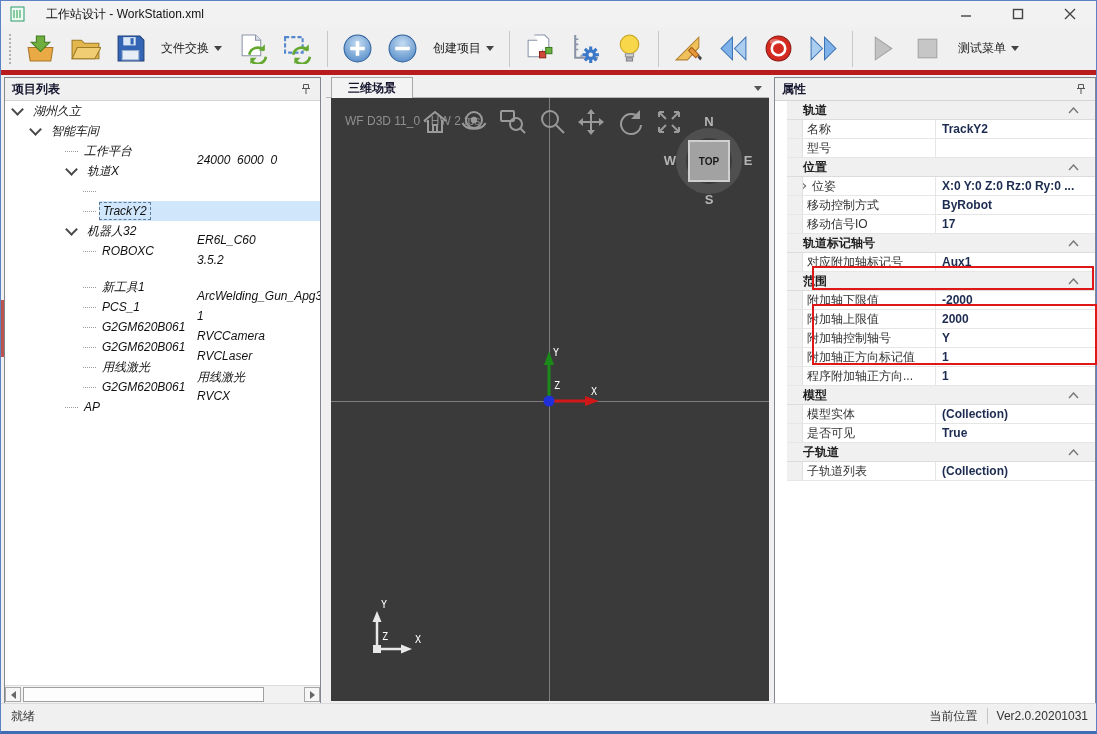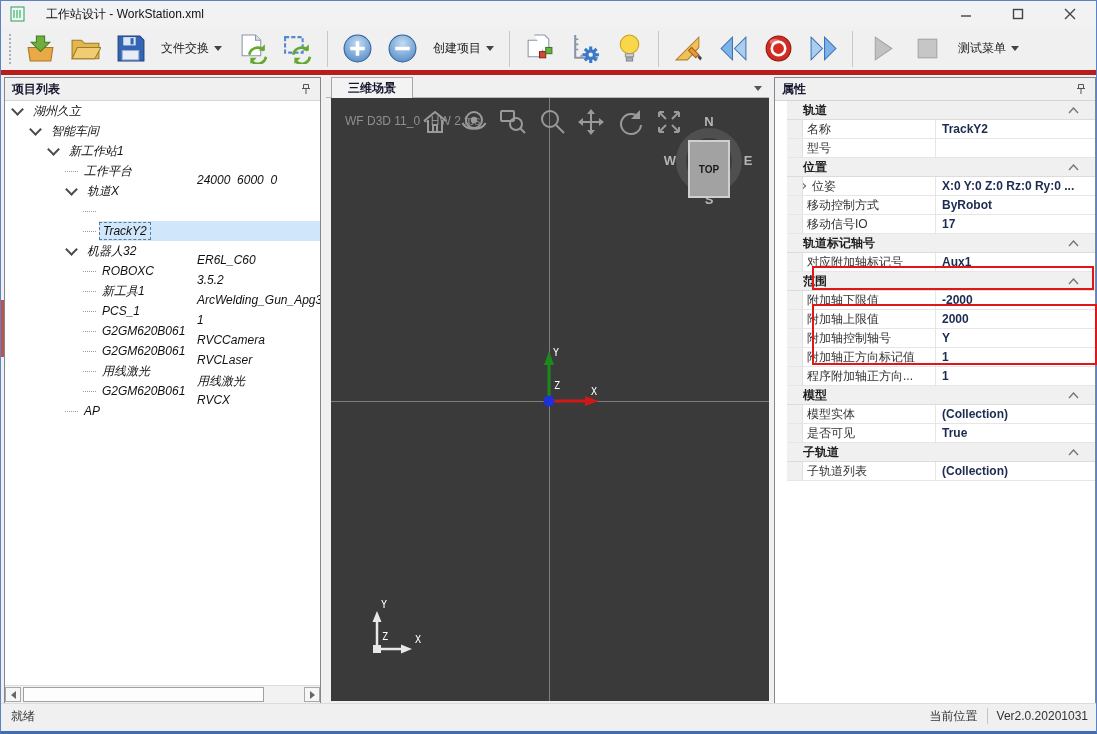--- a/index.html
+++ b/index.html
@@ -64,21 +64,21 @@
   .vp-tool svg{stroke:#9a9a9a;fill:none;stroke-width:2;width:30px;height:30px;}
 
   
   .compass{position:absolute;left:332px;top:17px;width:92px;height:92px;}
   .compass-ring{position:absolute;left:13px;top:13px;width:66px;height:66px;border-radius:50%;border:10px solid #4f4f4f;box-sizing:border-box;}
   .compass-letter{position:absolute;color:#b5b5b5;font-weight:bold;font-size:13px;width:14px;text-align:center;}
   .cl-n{left:39px;top:-1px;}
   .cl-s{left:39px;top:77px;}
   .cl-w{left:0px;top:38px;}
   .cl-e{left:78px;top:38px;}
-  .compass-top{position:absolute;left:25px;top:25px;width:42px;height:58px;background:#a2a2a2;border:2px solid #cfcfcf;box-sizing:border-box;display:flex;align-items:center;justify-content:center;font-size:10px;font-weight:bold;color:#1a1a1a;}
+  .compass-top{position:absolute;left:25px;top:25px;width:42px;height:42px;background:#a2a2a2;border:2px solid #cfcfcf;box-sizing:border-box;display:flex;align-items:center;justify-content:center;font-size:10px;font-weight:bold;color:#1a1a1a;}
 
   .axis-label{font-family:"DejaVu Sans Mono",monospace;font-size:10px;fill:#fff;}
 
   
   #props-panel{left:773px;top:76px;width:322px;height:627px;overflow:hidden;}
   #props-grid{position:absolute;left:12px;top:23px;width:308px;}
   .pcat{height:19px;background:#f0f0f0;display:flex;align-items:center;border-bottom:1px solid #dcdcdc;box-sizing:border-box;}
   .pcat-name{font-weight:bold;color:#1d1d1d;margin-left:16px;}
   .pcat svg{margin-left:auto;margin-right:8px;}
   .prow{height:19px;display:flex;border-bottom:1px solid #e6e6e6;box-sizing:border-box;}
@@ -299,26 +299,20 @@
           <span class="hl-zone">
             <span class="tree-label">湖州久立</span>
           </span>
         </div>
         <div class="tree-row" style="padding-left: 24px;">
           <span class="tree-chevron"></span>
           <span class="hl-zone">
             <span class="tree-label">智能车间</span>
           </span>
         </div>
-        <div class="tree-row" style="padding-left: 42px;">
-          <span class="tree-chevron"></span>
-          <span class="hl-zone">
-            <span class="tree-label">新工作站1</span>
-          </span>
-        </div>
         <div class="tree-row" style="padding-left: 60px;">
           <span class="tree-connector"></span>
           <span class="hl-zone">
             <span class="tree-label">工作平台</span>
           </span>
           <span class="tree-value">24000  6000  0</span>
         </div>
         <div class="tree-row" style="padding-left: 60px;">
           <span class="tree-chevron"></span>
           <span class="hl-zone">
@@ -341,21 +335,21 @@
           </span>
           <span class="tree-value">ER6L_C60</span>
         </div>
         <div class="tree-row" style="padding-left: 78px;">
           <span class="tree-connector"></span>
           <span class="hl-zone">
             <span class="tree-label">ROBOXC</span>
           </span>
           <span class="tree-value">3.5.2</span>
         </div>
-        <div class="tree-row" style="padding-left: 78px;">
+        <div class="tree-row" style="padding-left: 78px; margin-top: 16px;">
           <span class="tree-connector"></span>
           <span class="hl-zone">
             <span class="tree-label">新工具1</span>
           </span>
           <span class="tree-value">ArcWelding_Gun_Apg35</span>
         </div>
         <div class="tree-row" style="padding-left: 78px;">
           <span class="tree-connector"></span>
           <span class="hl-zone">
             <span class="tree-label">PCS_1</span>

